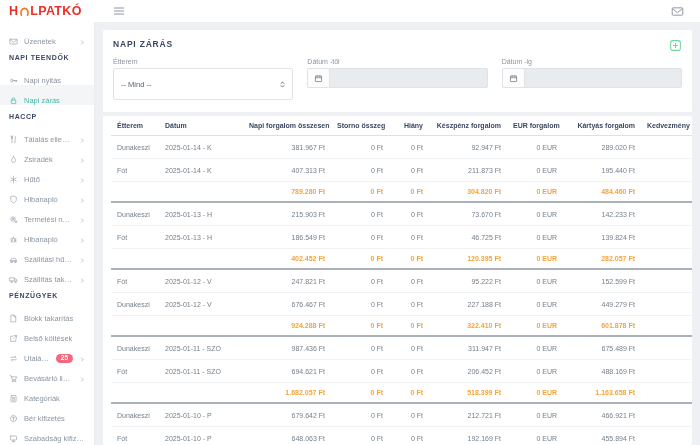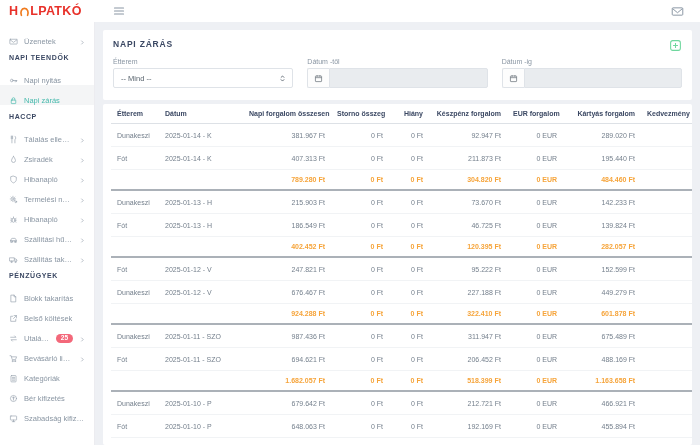--- a/index.html
+++ b/index.html
@@ -28,21 +28,21 @@
 
   
   .main { padding:8px 8px 0 8px; overflow:hidden; display:flex; flex-direction:column; }
   .card { background:#fff; border-radius:2px; }
   .card-head { display:flex; align-items:flex-start; justify-content:space-between; padding:9px 10px 2px 10px; }
   .page-title { font-size:8.5px; font-weight:bold; letter-spacing:.8px; color:#3b4863; }
   .addbtn { background:none; border:none; cursor:pointer; color:var(--green,#6fd79e); display:inline-flex; padding:0; }
   .filters { display:flex; gap:14px; padding:4px 10px 12px 10px; }
   .filter { flex:1 1 0; display:flex; flex-direction:column; gap:3px; }
   .filter label { font-size:7px; color:#8a96a3; }
-  .selectbox { height:20px; border:1px solid #dfe3e8; border-radius:2px; background:#fff; display:flex; align-items:center; justify-content:space-between; padding:0 5px 0 7px; font-size:7.5px; color:#5b6670; cursor:pointer; }
+  .selectbox { height:32px; border:1px solid #dfe3e8; border-radius:2px; background:#fff; display:flex; align-items:center; justify-content:space-between; padding:0 5px 0 7px; font-size:7.5px; color:#5b6670; cursor:pointer; }
   .selectbox svg { stroke:#5b6670; }
   .dategroup { height:20px; display:flex; }
   .datebtn { width:22px; border:1px solid #dfe3e8; border-right:none; border-radius:2px 0 0 2px; background:#fdfdfd; display:flex; align-items:center; justify-content:center; cursor:pointer; }
   .datebtn svg { stroke:#6c757d; }
   .dateinput { flex:1 1 auto; border:1px solid #dfe3e8; border-radius:0 2px 2px 0; background:#e9ecef; font-size:7.5px; padding:0 6px; color:#495057; min-width:0; }
 
   .tablecard { margin-top:4px; flex:1 1 auto; overflow:hidden; padding:0 8px; }
   table { border-collapse:collapse; table-layout:fixed; width:626px; }
   th, td { font-size:7px; padding:5px 6px; white-space:nowrap; overflow:hidden; }
   thead th { color:#3b4863; font-weight:bold; border-bottom:1px solid #dde1e6; padding:6px 6px; text-align:right; }
@@ -122,20 +122,31 @@
           <svg width="7" height="7" viewBox="0 0 16 16" fill="none" stroke="currentColor" stroke-width="1.6" stroke-linecap="round">
             <path d="M6 4.4L9.6 8 6 11.6"></path>
           </svg>
         </span>
       </div>
       <div class="side-item">
         <svg width="9" height="9" viewBox="0 0 16 16" fill="none" stroke="#98a2ae" stroke-width="1.2" stroke-linecap="round" stroke-linejoin="round">
           <path d="M8 2.5S4.5 7 4.5 9.8a3.5 3.5 0 0 0 7 0C11.5 7 8 2.5 8 2.5z"></path>
         </svg>
         <span class="lbl">Zsiradék</span>
+        <span class="chev">
+          <svg width="7" height="7" viewBox="0 0 16 16" fill="none" stroke="currentColor" stroke-width="1.6" stroke-linecap="round">
+            <path d="M6 4.4L9.6 8 6 11.6"></path>
+          </svg>
+        </span>
+      </div>
+      <div class="side-item">
+        <svg width="9" height="9" viewBox="0 0 16 16" fill="none" stroke="#98a2ae" stroke-width="1.2" stroke-linecap="round" stroke-linejoin="round">
+          <path d="M8 2v12M3.2 5.2l9.6 5.6M12.8 5.2L3.2 10.8"></path>
+        </svg>
+        <span class="lbl">Hűtő</span>
         <span class="chev">
           <svg width="7" height="7" viewBox="0 0 16 16" fill="none" stroke="currentColor" stroke-width="1.6" stroke-linecap="round">
             <path d="M6 4.4L9.6 8 6 11.6"></path>
           </svg>
         </span>
       </div>
       <div class="side-item">
         <svg width="9" height="9" viewBox="0 0 16 16" fill="none" stroke="#98a2ae" stroke-width="1.2" stroke-linecap="round" stroke-linejoin="round">
           <path d="M8 2l5 1.8V8c0 3-2 4.7-5 6-3-1.3-5-3-5-6V3.8z"></path>
         </svg>

